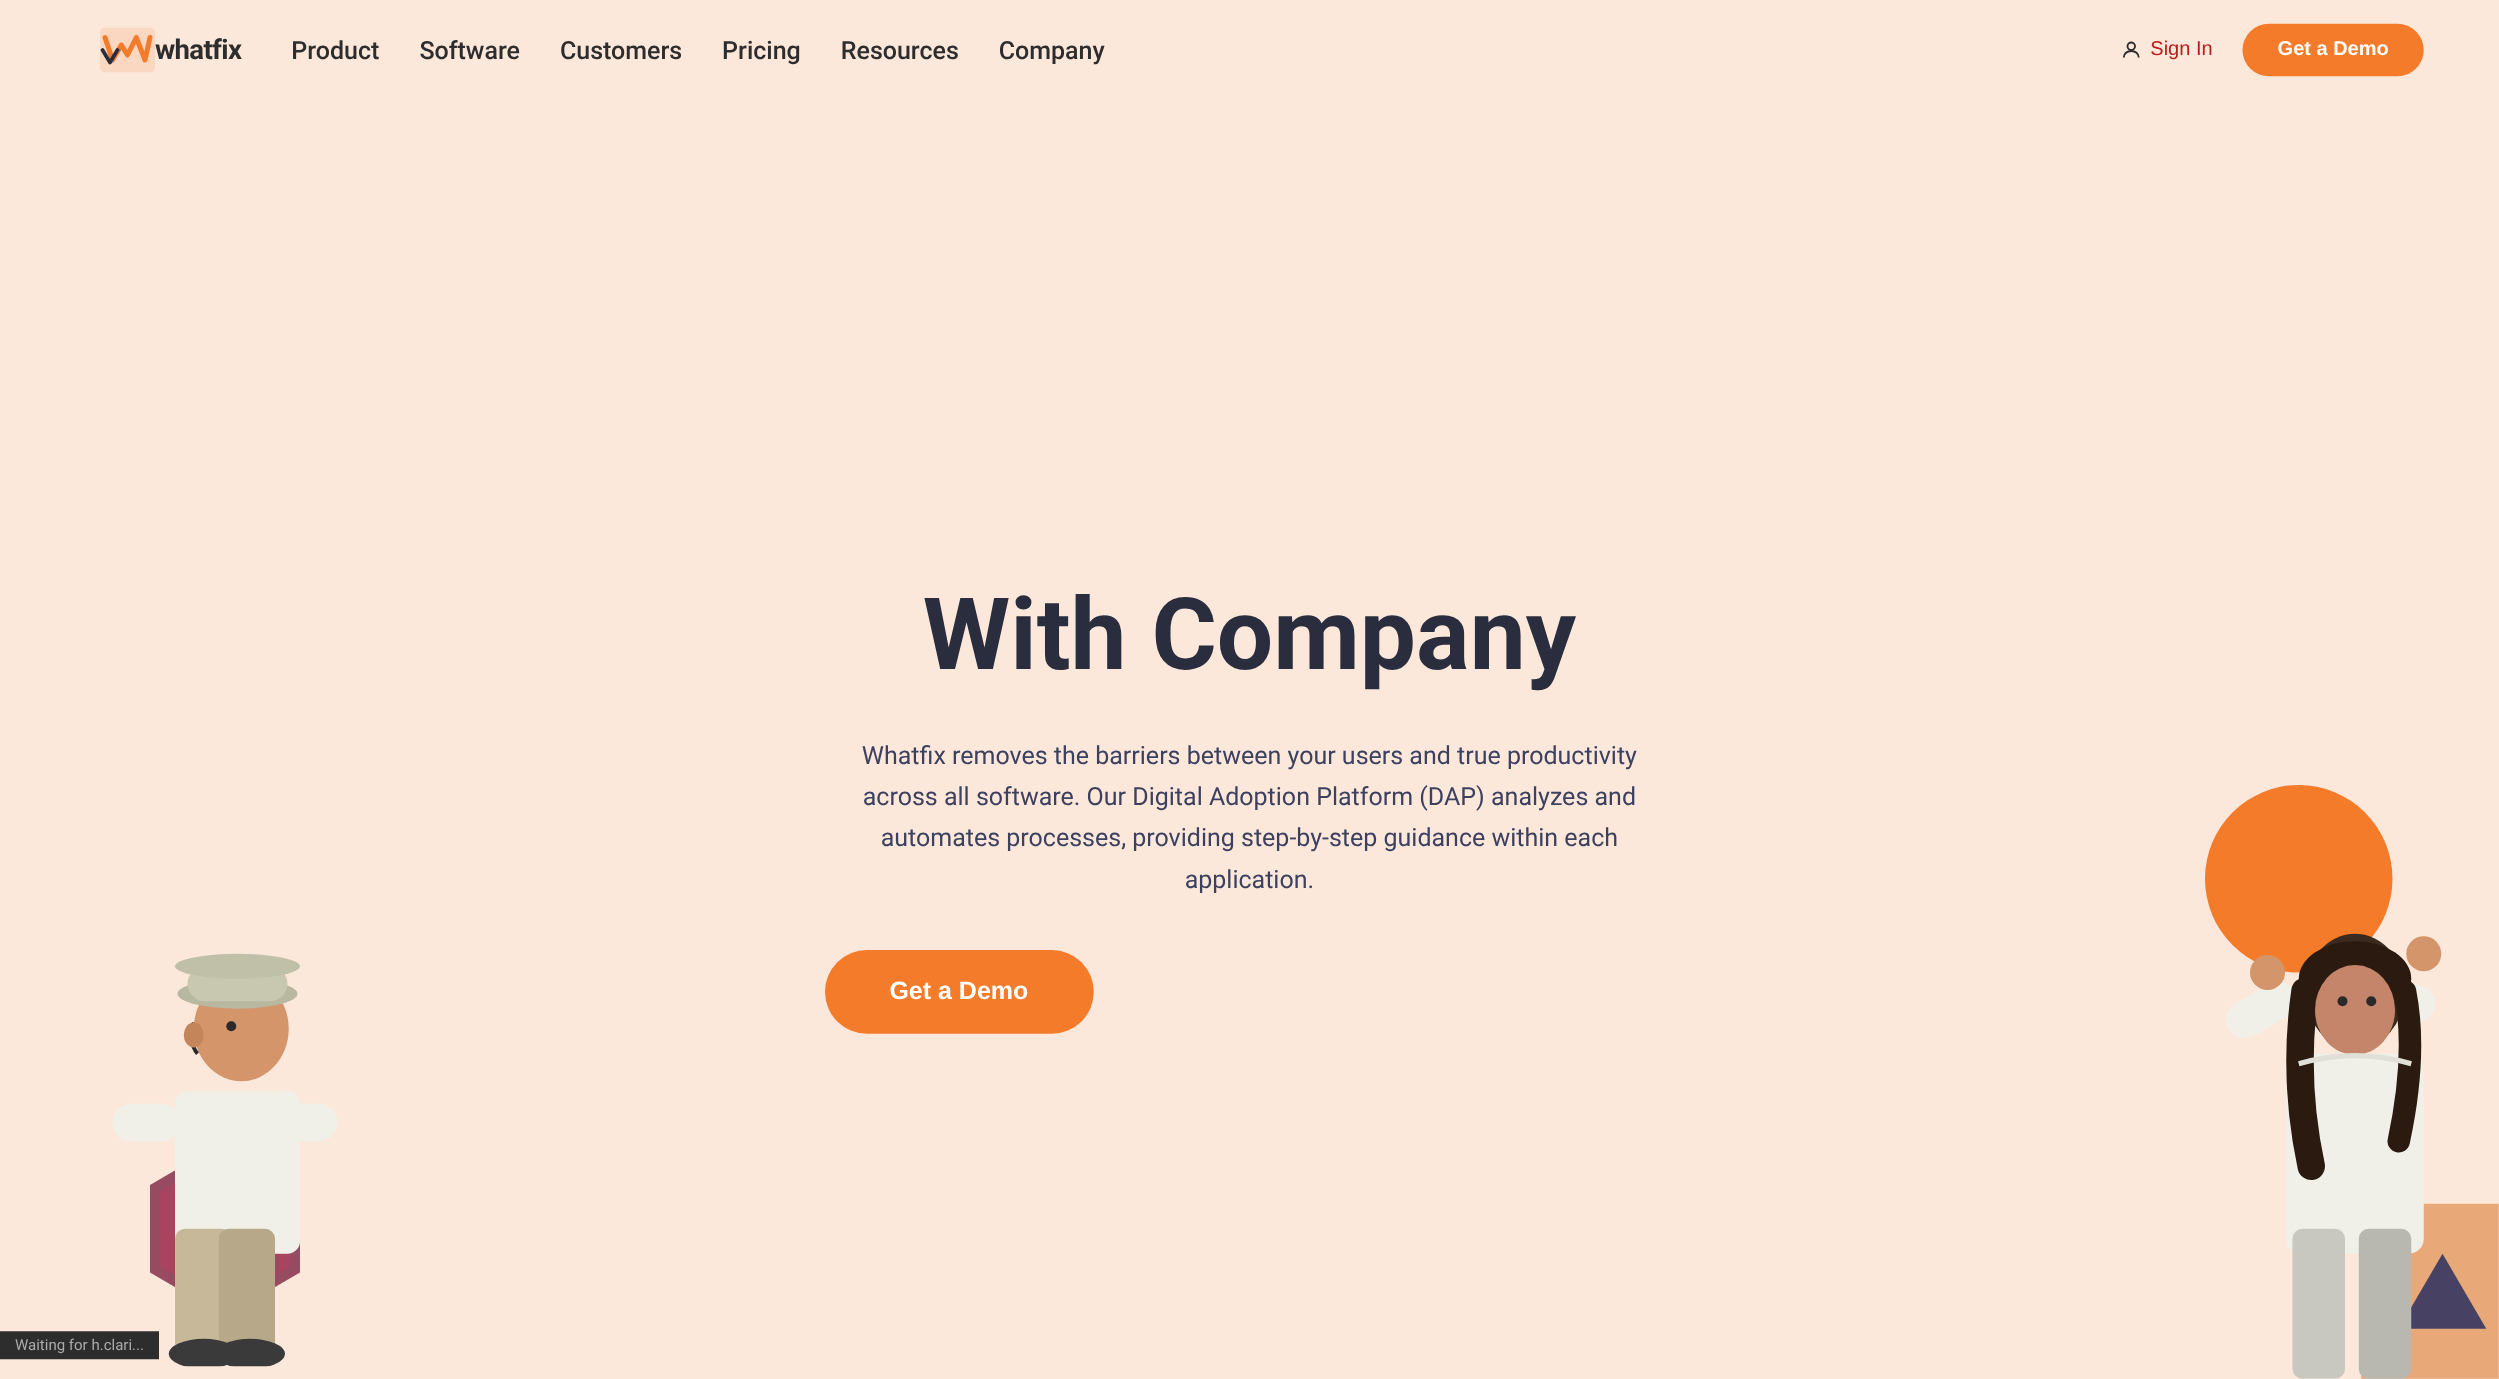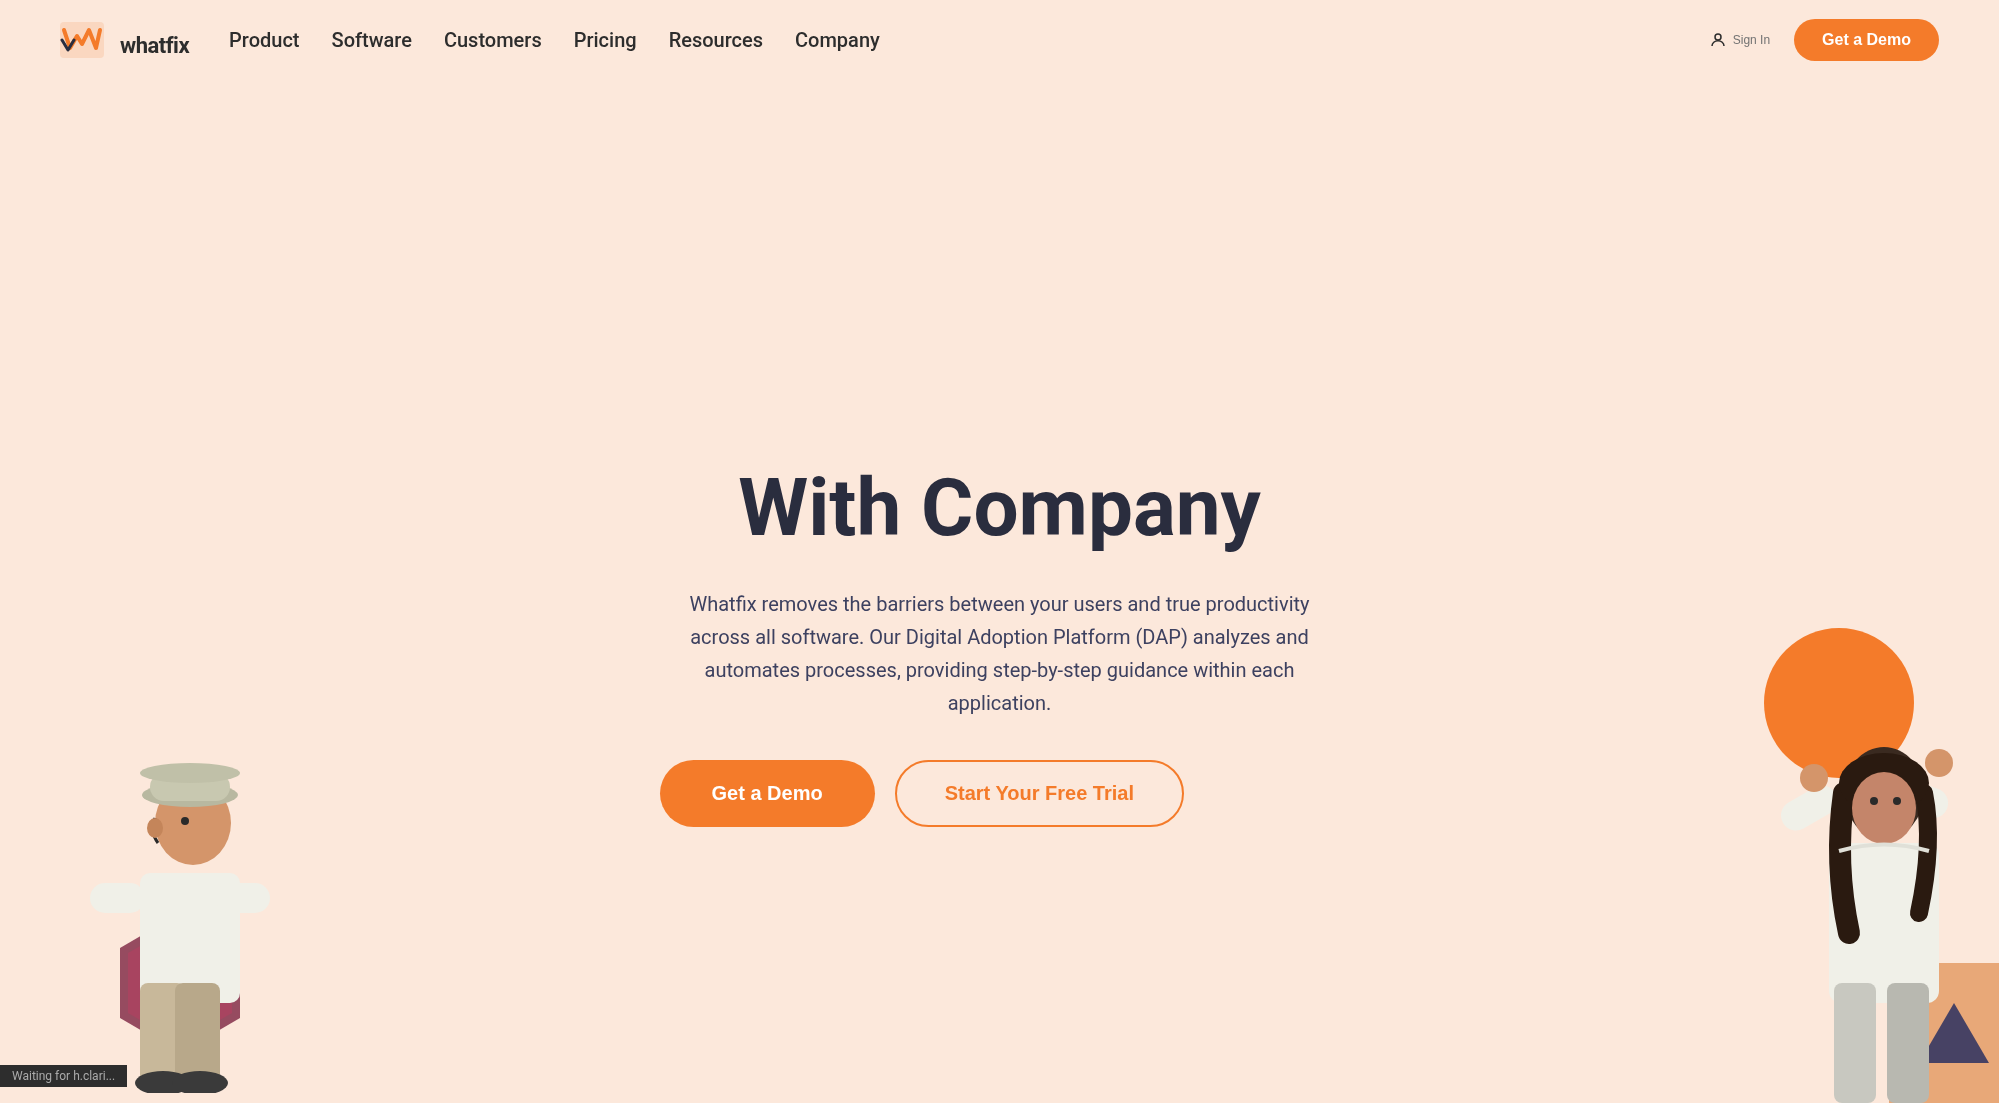--- a/index.html
+++ b/index.html
@@ -28,22 +28,23 @@
     }
 
     .navbar-left {
       display: flex;
       align-items: center;
       gap: 40px;
     }
 
     .logo-container {
       display: flex;
-      align-items: flex-end;
-      gap: 16px;
+      align-items: center;
+      gap: 0;
+      margin-left: 20px;
     }
 
     .logo-icon {
       width: 44px;
       height: 36px;
     }
 
     .logo-text {
       font-size: 22px;
       font-weight: 700;
@@ -71,22 +72,22 @@
       gap: 24px;
     }
 
     .sign-in-btn {
       display: flex;
       align-items: center;
       gap: 6px;
       background: none;
       border: none;
       cursor: pointer;
-      font-size: 12px;
-      color: #737373;
+      font-size: 16px;
+      color: #b91c1c;
       font-weight: 500;
     }
 
     .get-demo-btn-nav {
       background-color: #f47b2a;
       color: white;
       border: none;
       border-radius: 50px;
       padding: 12px 28px;
       font-size: 16px;
@@ -305,21 +306,20 @@
   <div style="position: relative; z-index: 5;">
     <h1 class="hero-title">
       <br>
       <span>With Company</span>
     </h1>
 
     <p class="hero-description">Whatfix removes the barriers between your users and true productivity across all software. Our Digital Adoption Platform (DAP) analyzes and automates processes, providing step-by-step guidance within each application.</p>
 
     <div class="hero-buttons">
       <button class="btn-get-demo">Get a Demo</button>
-      <button class="btn-free-trial">Start Your Free Trial</button>
     </div>
   </div>
 
 </section>
 
 <div class="status-bar">
   <span>Waiting for h.clari...</span>
 </div>
 
 </body></html>

